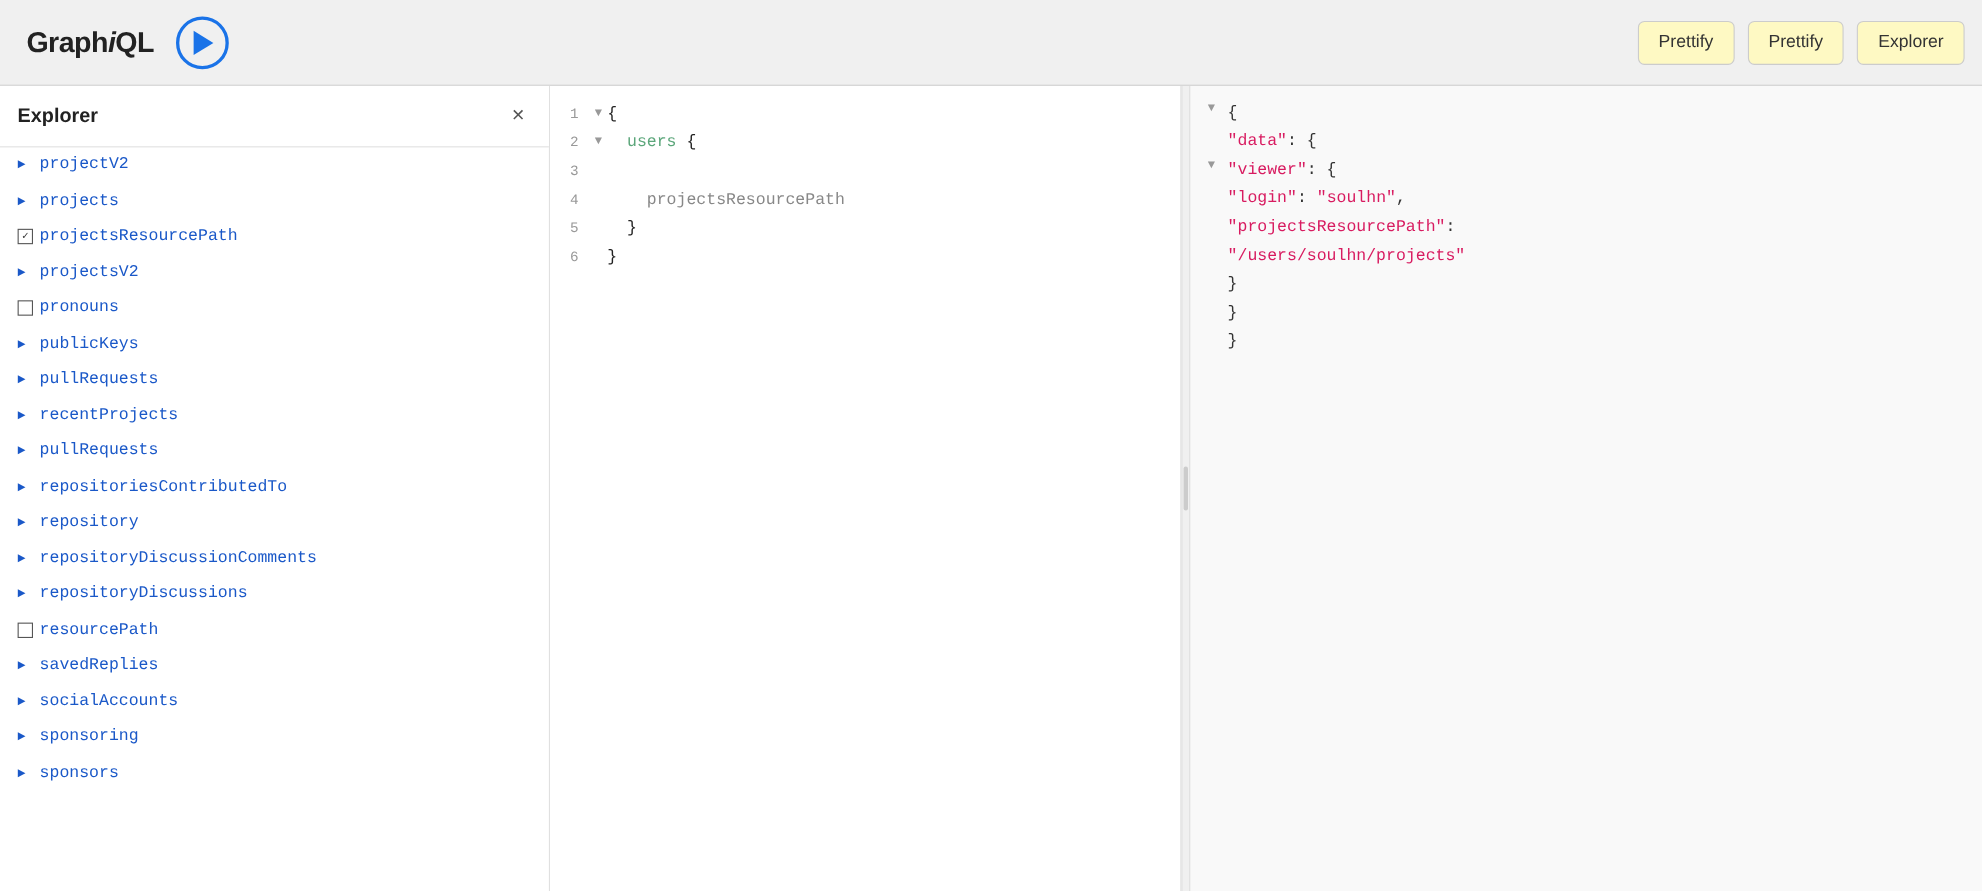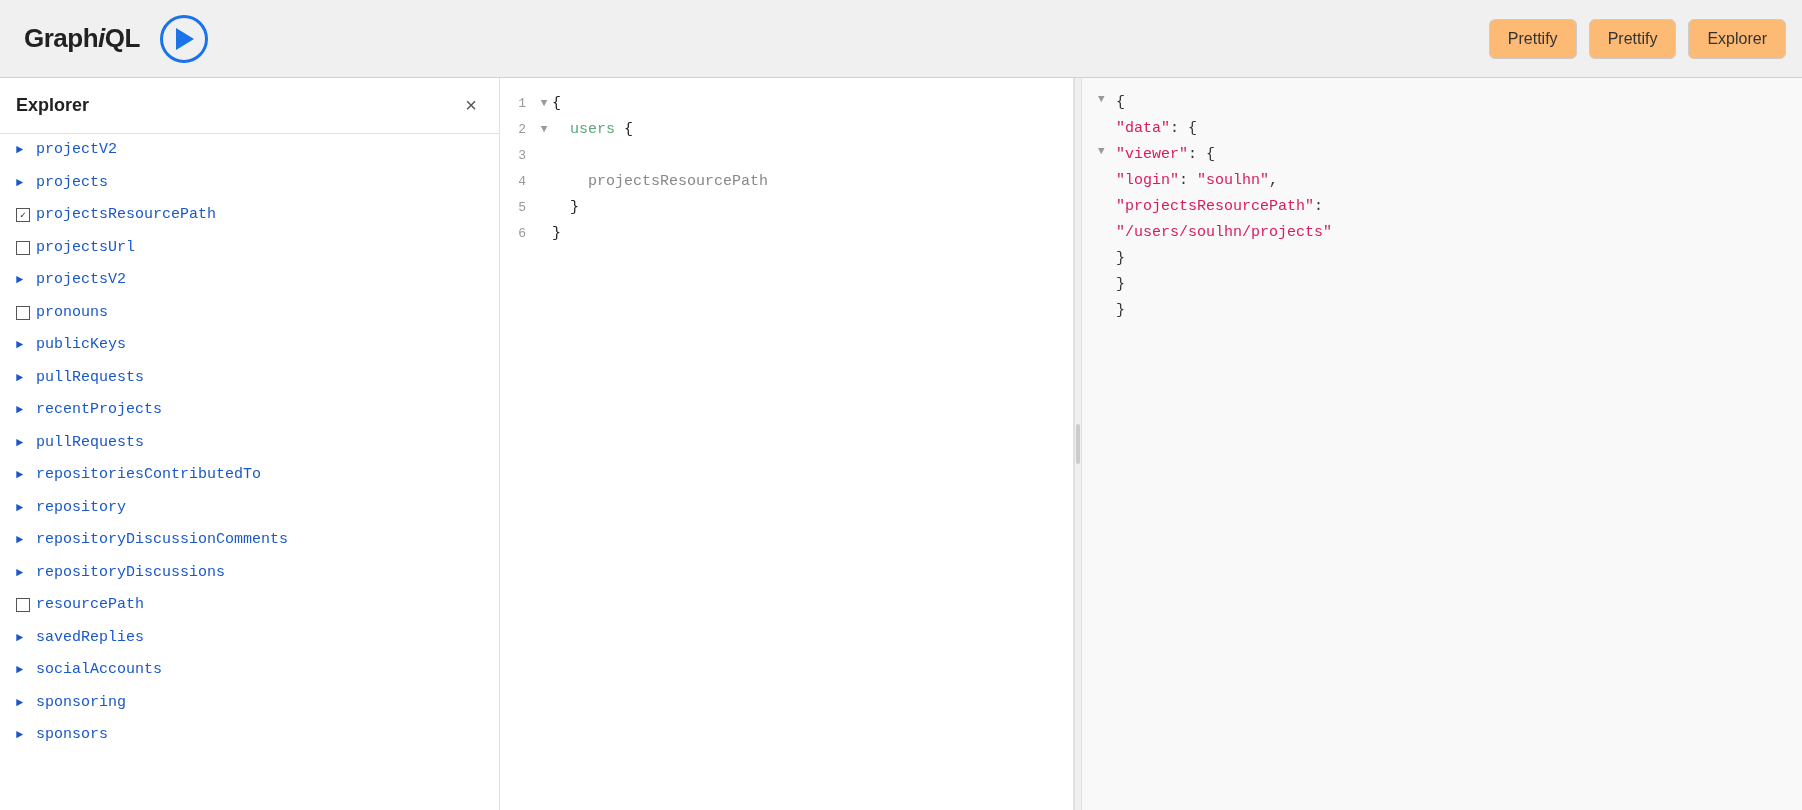--- a/index.html
+++ b/index.html
@@ -62,21 +62,21 @@
       border-top: 11px solid transparent;
       border-bottom: 11px solid transparent;
       border-left: 18px solid #1a73e8;
       margin-left: 3px;
     }
 
     .toolbar-btn {
       padding: 8px 18px;
       border: 1px solid #ccc;
       border-radius: 6px;
-      background: #fdba74;
+      background: #fef9c3;
       font-size: 16px;
       color: #333;
       cursor: pointer;
       height: 40px;
     }
 
     .toolbar-spacer {
       flex: 1;
     }
 
@@ -318,24 +318,20 @@
           </div>
           <div class="sidebar-item">
             <span class="arrow">►</span>
             <span>projects</span>
           </div>
           <div class="sidebar-item">
             <span class="checkbox checked"></span>
             <span>projectsResourcePath</span>
           </div>
           <div class="sidebar-item">
-            <span class="checkbox "></span>
-            <span>projectsUrl</span>
-          </div>
-          <div class="sidebar-item">
             <span class="arrow">►</span>
             <span>projectsV2</span>
           </div>
           <div class="sidebar-item">
             <span class="checkbox "></span>
             <span>pronouns</span>
           </div>
           <div class="sidebar-item">
             <span class="arrow">►</span>
             <span>publicKeys</span>

